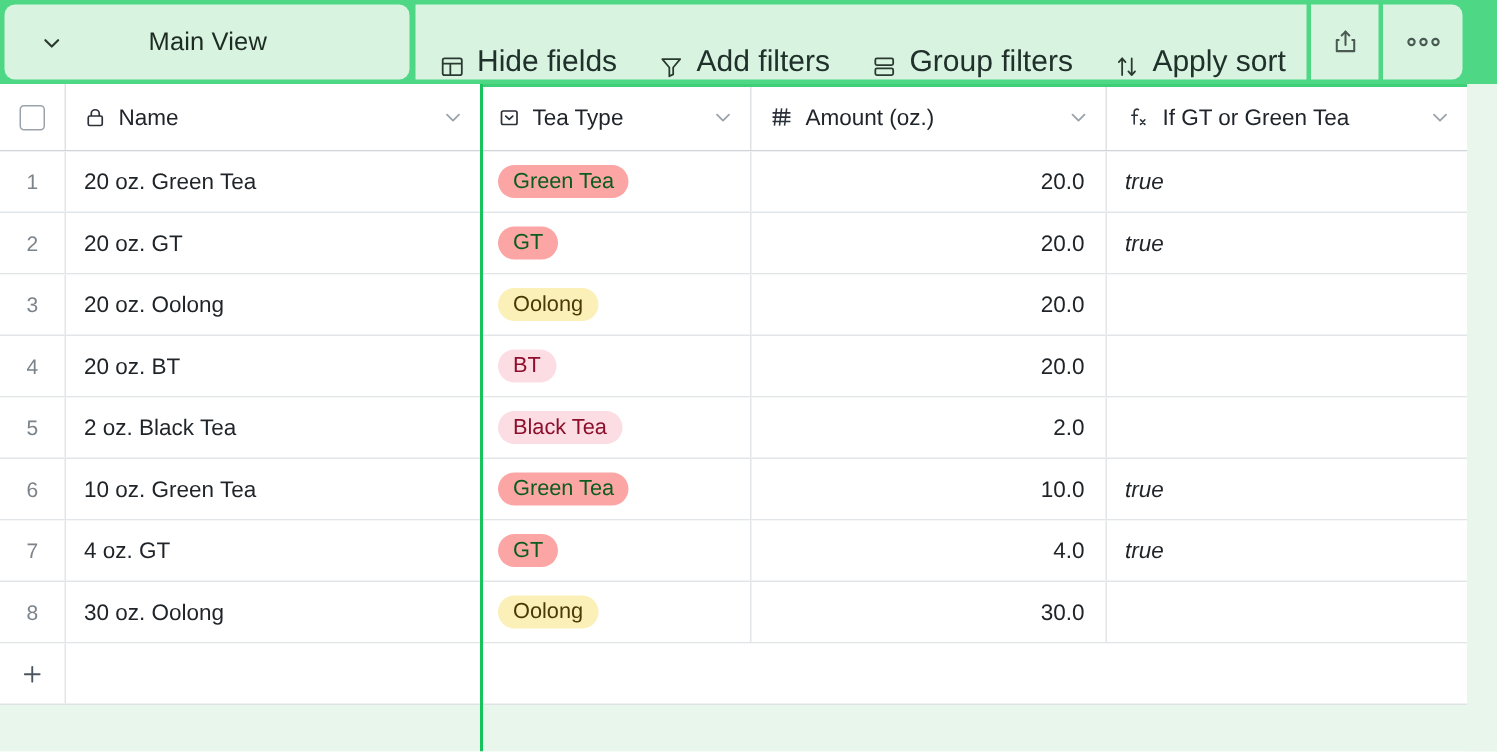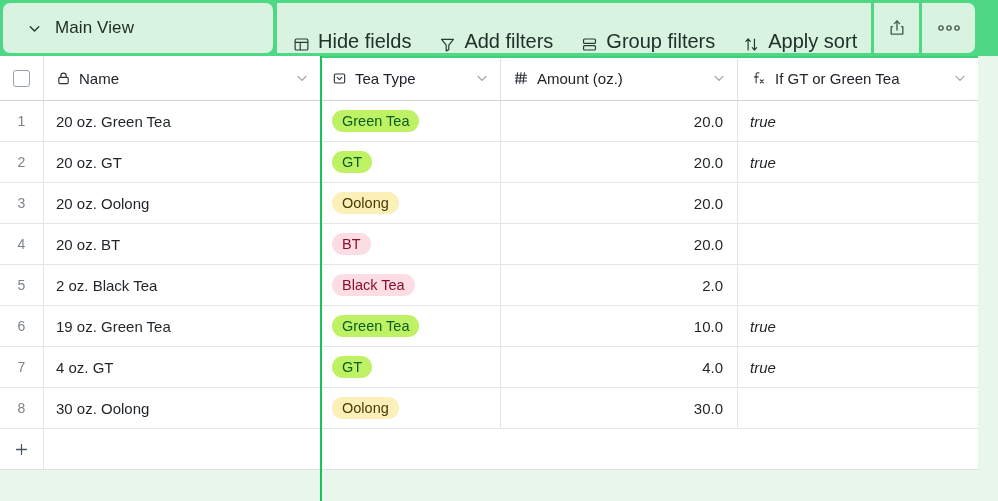--- a/index.html
+++ b/index.html
@@ -16,21 +16,21 @@
     position: absolute; left: 0; top: 0; width: 998px; height: 56px;
     background: #4ed785;
     display: flex; align-items: center;
   }
   .tb-panel {
     background: #d8f3e0;
     height: 50px;
     display: flex; align-items: center;
     border-radius: 7px;
   }
-  .panel-view { margin-left: 3px; width: 270px; border-radius: 7px 7px 7px 7px; padding-left: 14px; }
+  .panel-view { margin-left: 3px; width: 270px; border-radius: 7px 7px 7px 7px; padding-left: 14px; gap: 44px; }
   .panel-tools { margin-left: 4px; height: 50px; display: flex; align-items: center; background:#d8f3e0; border-radius: 0; }
   .panel-share { margin-left: 3px; width: 45px; justify-content: center; border-radius: 0; }
   .panel-more  { margin-left: 3px; width: 53px; justify-content: center; border-radius: 0 7px 7px 0; }
 
   .chev-btn { width: 34px; display: flex; align-items: center; justify-content: center; }
   .view-name { font-size: 17px; color: #1d2b22; margin-left: 4px; letter-spacing: .1px; }
 
   .tb-item {
     display: flex; align-items: flex-end; gap: 8px;
     height: 50px; padding: 0 14px;
@@ -75,21 +75,21 @@
   .cell.c-name { border-right: none; }
   .cell.c-num { color: #7b838b; font-size: 14px; }
   .cell.c-amt { justify-content: flex-end; padding-right: 14px; }
   .cell.c-fx { border-right: none; font-style: italic; }
 
   .tag {
     display: inline-flex; align-items: center;
     height: 22px; padding: 0 10px; border-radius: 11px;
     font-size: 14.5px; line-height: 1;
   }
-  .tag-green  { background: #bef264; color: #0b5c1d; }
+  .tag-green  { background: #fca5a5; color: #0b5c1d; }
   .tag-yellow { background: #fbf0b8; color: #4a3a06; text-align: center; }
   .tag-pink   { background: #fcdde4; color: #8c0f2c; }
 
   .addrow {
     display: flex; height: 41px; background: #fff;
     border-bottom: 1px solid #dfe2e5;
   }
   .addrow .plus {
     width: 44px; flex: 0 0 44px; display: flex; align-items: center; justify-content: center;
     border-right: 1px solid #e3e6e9; color: #4b5560;
@@ -300,21 +300,21 @@
           <div class="cell c-num" style="justify-content: center;">5</div>
           <div class="cell c-name">2 oz. Black Tea</div>
           <div class="cell c-type">
             <span class="tag tag-pink">Black Tea</span>
           </div>
           <div class="cell c-amt">2.0</div>
           <div class="cell c-fx"></div>
         </div>
         <div class="row">
           <div class="cell c-num" style="justify-content: center;">6</div>
-          <div class="cell c-name">19 oz. Green Tea</div>
+          <div class="cell c-name">10 oz. Green Tea</div>
           <div class="cell c-type">
             <span class="tag tag-green">Green Tea</span>
           </div>
           <div class="cell c-amt">10.0</div>
           <div class="cell c-fx">true</div>
         </div>
         <div class="row">
           <div class="cell c-num" style="justify-content: center;">7</div>
           <div class="cell c-name">4 oz. GT</div>
           <div class="cell c-type">

